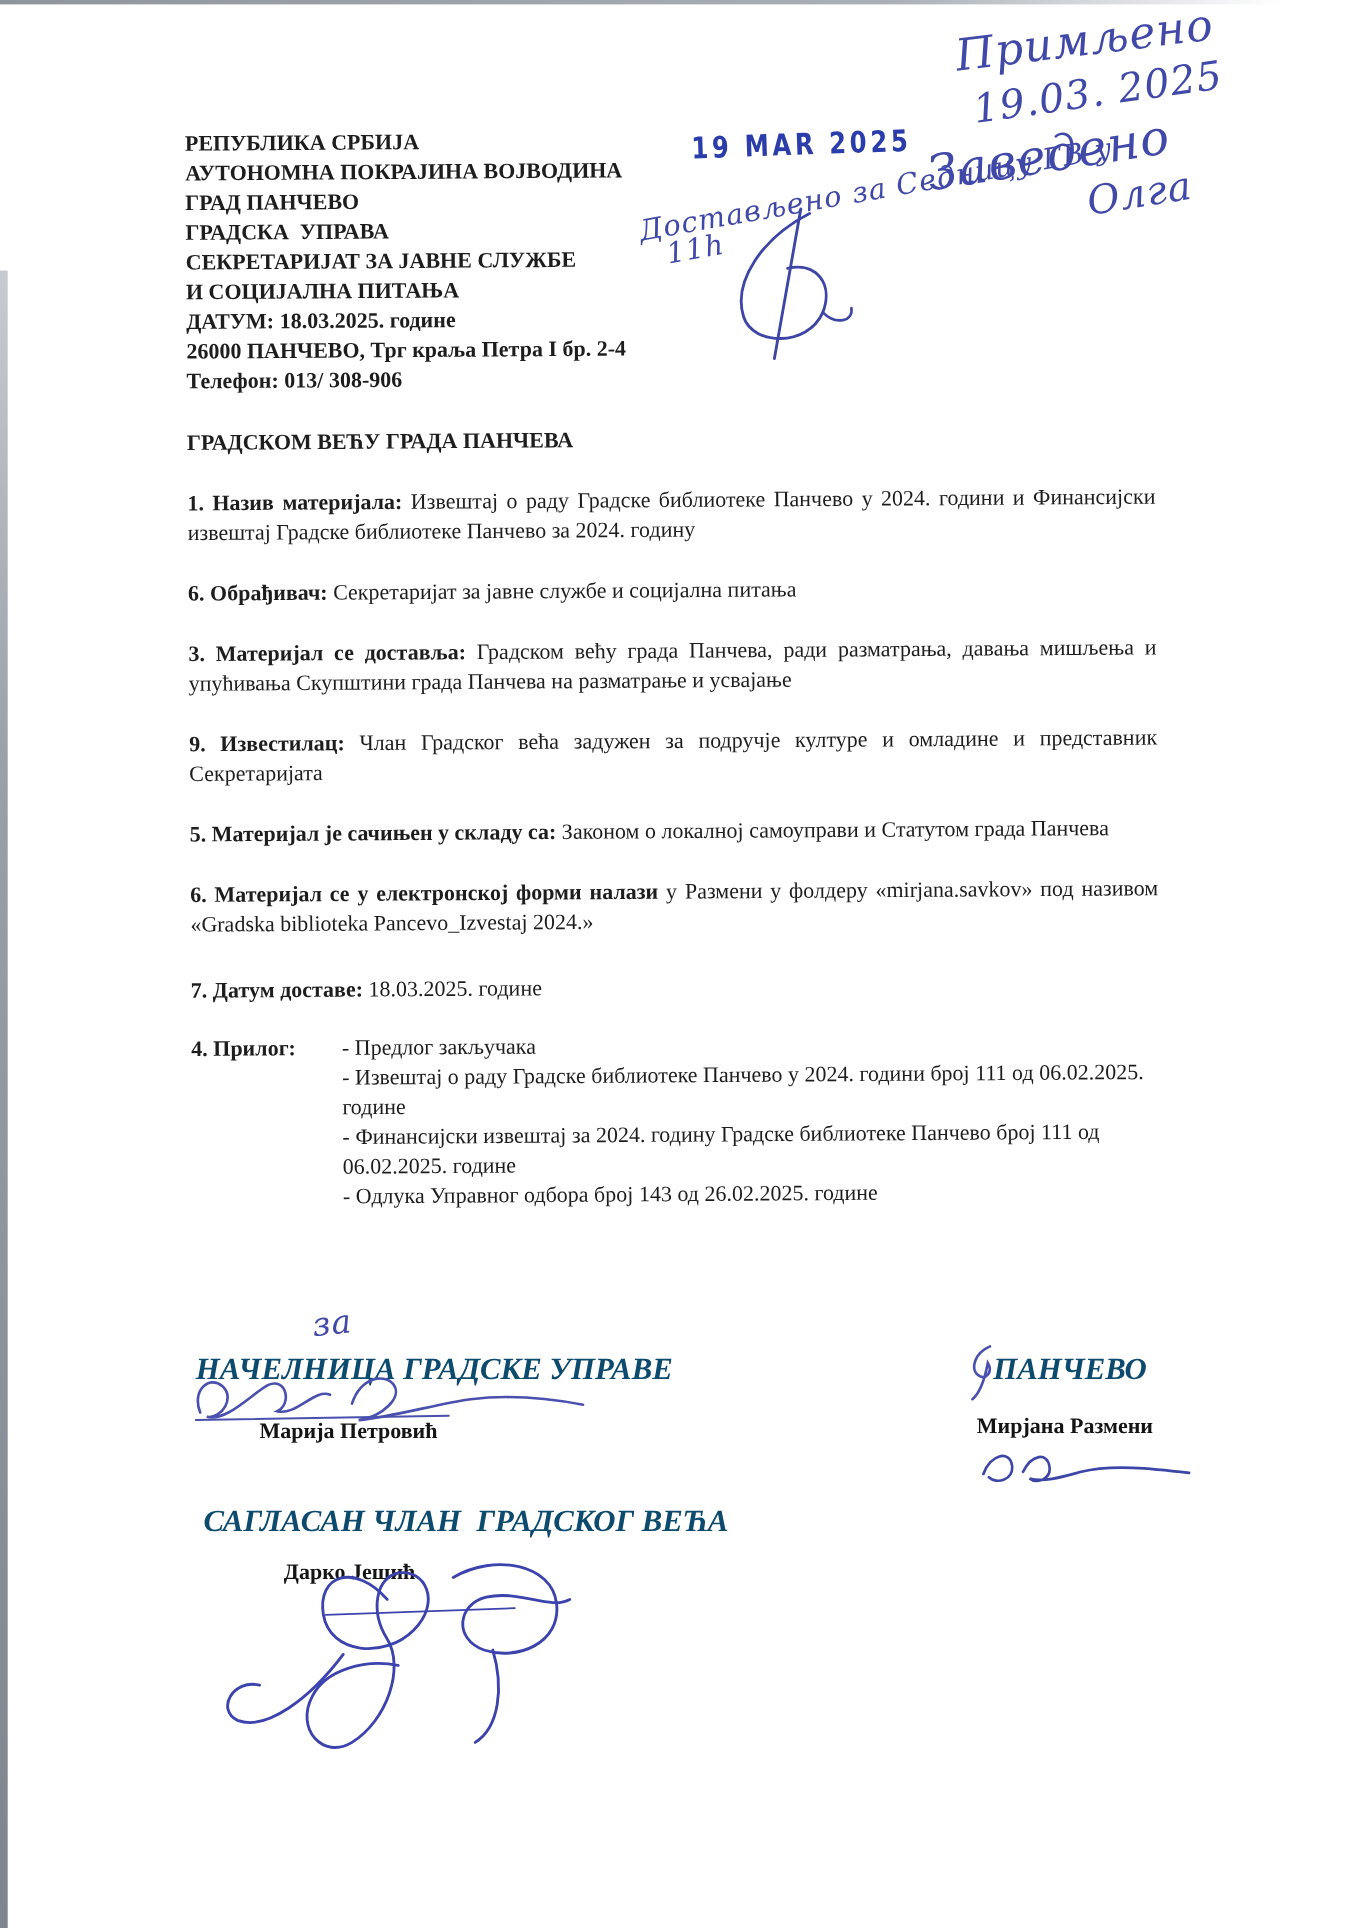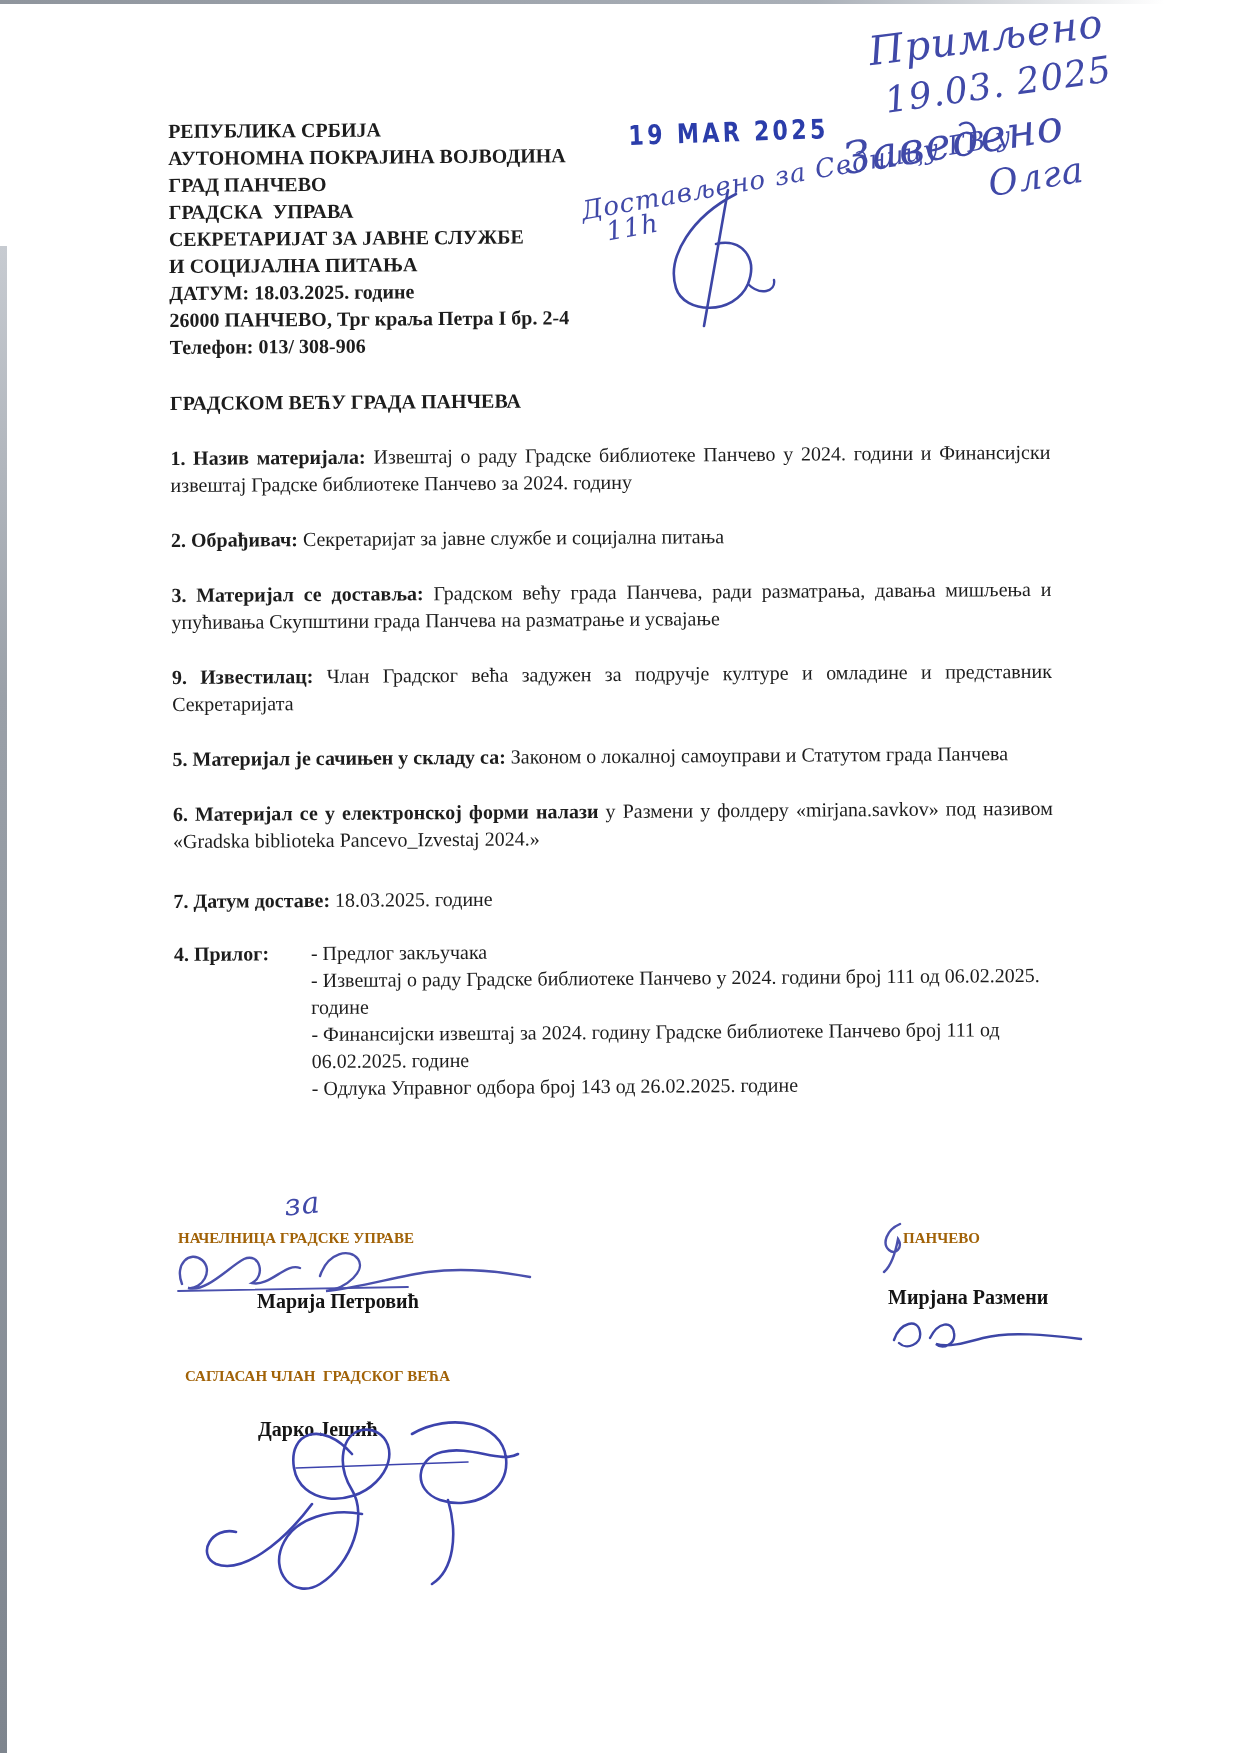--- a/index.html
+++ b/index.html
@@ -47,21 +47,21 @@
   }
   .stamp{
     position:absolute;left:628px;top:120px;
     font-family:"DejaVu Sans", sans-serif;font-weight:700;
     color:#2b3daa;font-size:27px;letter-spacing:4px;
     transform:rotate(-2deg) scaleX(0.82);transform-origin:left top;
     white-space:nowrap;
   }
   .sig-svg{position:absolute;}
   .sig-title{
-    position:absolute;font-weight:700;font-size:15px;white-space:pre-wrap;color:#a16207;
+    position:absolute;font-weight:700;font-size:28px;white-space:pre-wrap;color:#0c4a6e;font-style:italic;
   }
   .sig-name{
     position:absolute;font-weight:700;font-size:20px;white-space:nowrap;color:#141414;
   }
 </style>
 </head>
 <body>
 
 <div class="page">
 
@@ -91,21 +91,21 @@
     <div class="hdr-line">СЕКРЕТАРИЈАТ ЗА ЈАВНЕ СЛУЖБЕ</div>
     <div class="hdr-line">И СОЦИЈАЛНА ПИТАЊА</div>
     <div class="hdr-line">ДАТУМ: 18.03.2025. године</div>
     <div class="hdr-line">26000 ПАНЧЕВО, Трг краља Петра I бр. 2-4</div>
     <div class="hdr-line">Телефон: 013/ 308-906</div>
 
     <div class="recipient">ГРАДСКОМ ВЕЋУ ГРАДА ПАНЧЕВА</div>
 
     <p class="item"><b>1. Назив материјала:</b> <span>Извештај о раду Градске библиотеке Панчево у 2024. години и Финансијски извештај Градске библиотеке Панчево за 2024. годину</span></p>
 
-    <p class="item"><b>2. Обрађивач:</b> <span>Секретаријат за јавне службе и социјална питања</span></p>
+    <p class="item"><b>6. Обрађивач:</b> <span>Секретаријат за јавне службе и социјална питања</span></p>
 
     <p class="item"><b>3. Материјал се доставља:</b> <span>Градском већу града Панчева, ради разматрања, давања мишљења и упућивања Скупштини града Панчева на разматрање и усвајање</span></p>
 
     <p class="item"><b>9. Известилац:</b> <span>Члан Градског већа задужен за подручје културе и омладине и представник Секретаријата</span></p>
 
     <p class="item"><b>5. Материјал је сачињен у складу са:</b> <span>Законом о локалној самоуправи и Статутом града Панчева</span></p>
 
     <p class="item"><b>6. Материјал се у електронској форми налази</b> <span>у Размени у фолдеру «mirjana.savkov» под називом «Gradska biblioteka Pancevo_Izvestaj 2024.»</span></p>
 
     <p class="item mt33"><b>7. Датум доставе:</b> <span>18.03.2025. године</span></p>
@@ -121,21 +121,21 @@
     </div>
   </div>
 
   <div class="hand" style="left:284px;top:1186px;font-size:30px;transform:rotate(-6deg);">за</div>
   <div class="sig-title" style="left:178px;top:1230px;">НАЧЕЛНИЦА ГРАДСКЕ УПРАВЕ</div>
   <svg class="sig-svg" style="left:172px;top:1246px;" width="365" height="52" viewBox="0 0 365 52">
     <path d="M10,38 C2,18 18,4 30,14 C42,24 30,44 16,42 C34,47 58,20 72,13 C88,6 94,30 80,37 C98,41 114,16 128,22" fill="none" stroke="#4a50ad" stroke-width="2.4" stroke-linecap="round"></path>
     <path d="M148,30 C156,6 178,2 186,13 C194,24 176,42 154,45 C186,42 226,30 256,26 C288,22 326,25 358,31" fill="none" stroke="#4a50ad" stroke-width="2.4" stroke-linecap="round"></path>
     <path d="M6,45 L236,41" fill="none" stroke="#4a50ad" stroke-width="1.8" stroke-linecap="round"></path>
   </svg>
-  <div class="sig-name" style="left:236px;top:1290px;margin-left:21px;">Марија Петровић</div>
+  <div class="sig-name" style="left:236px;top:1290px;">Марија Петровић</div>
 
   <svg class="sig-svg" style="left:876px;top:1220px;" width="30" height="54" viewBox="0 0 30 54">
     <path d="M24,4 C10,10 6,24 13,30 C20,36 27,27 22,19 C19,35 15,46 8,52" fill="none" stroke="#4a50ad" stroke-width="2.4" stroke-linecap="round"></path>
   </svg>
   <div class="sig-title" style="left:903px;top:1230px;">ПАНЧЕВО</div>
   <div class="sig-name" style="left:888px;top:1286px;">Мирјана Размени</div>
   <svg class="sig-svg" style="left:886px;top:1308px;" width="200" height="48" viewBox="0 0 200 48">
     <path d="M8,32 C14,14 32,10 34,24 C36,37 20,42 13,35 M44,30 C52,14 66,12 68,25 C70,36 57,42 50,36 C63,40 82,34 97,30 C124,23 162,27 195,31" fill="none" stroke="#3d46a6" stroke-width="2.4" stroke-linecap="round"></path>
   </svg>
 

